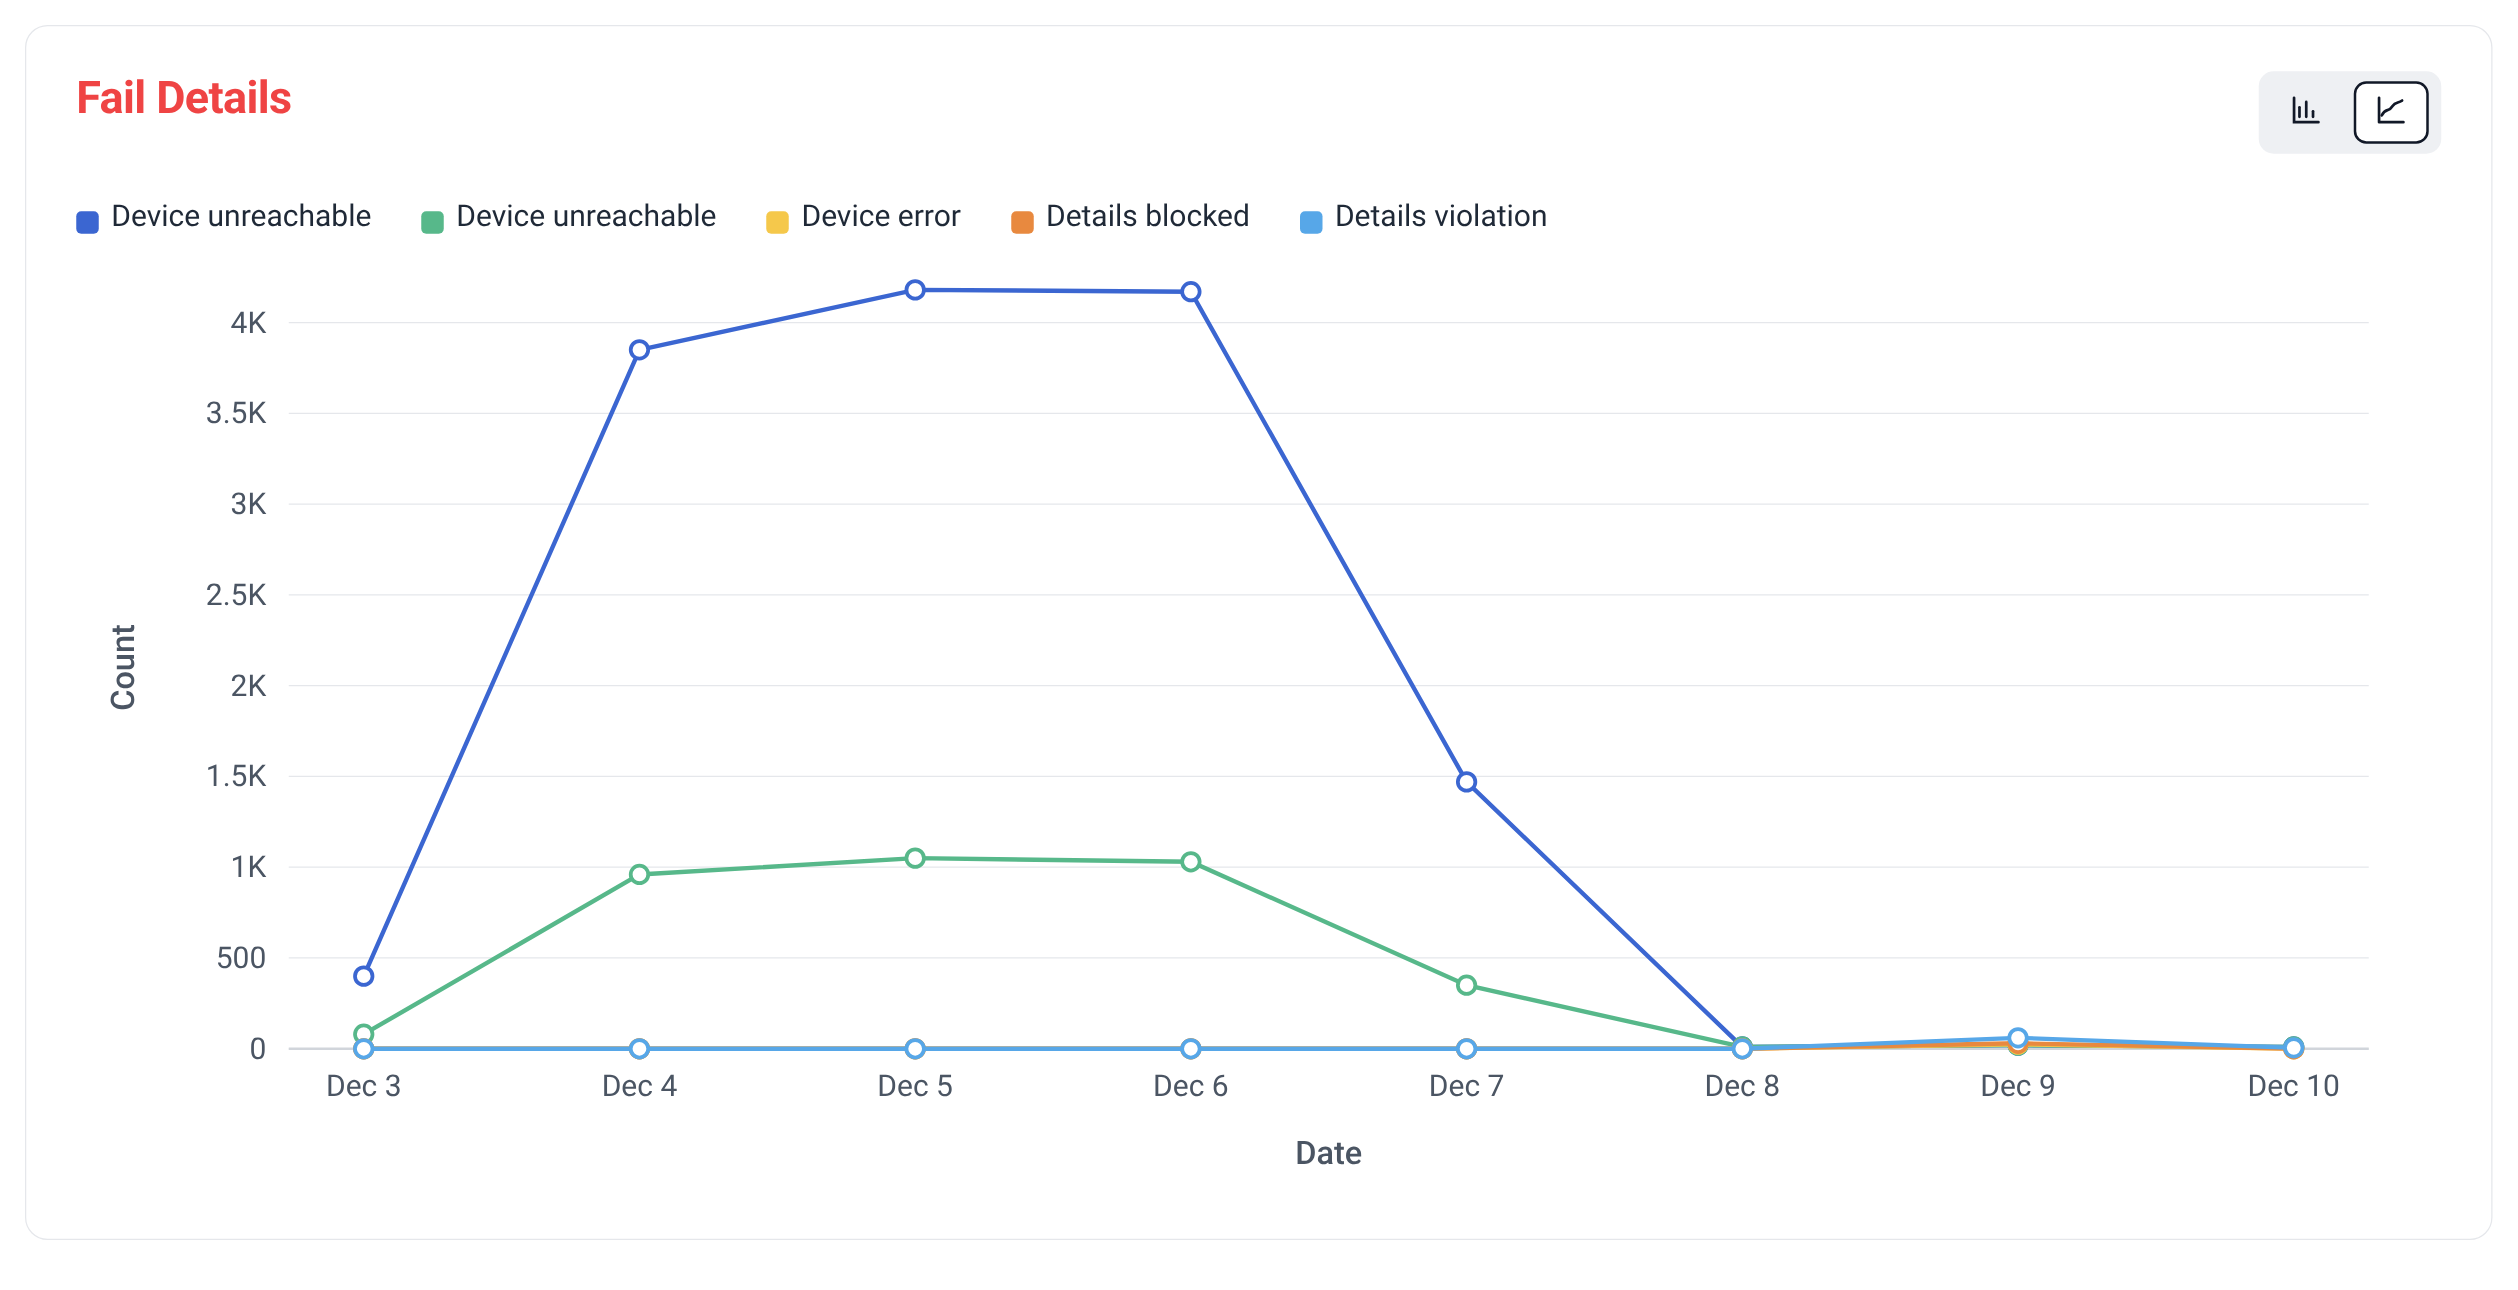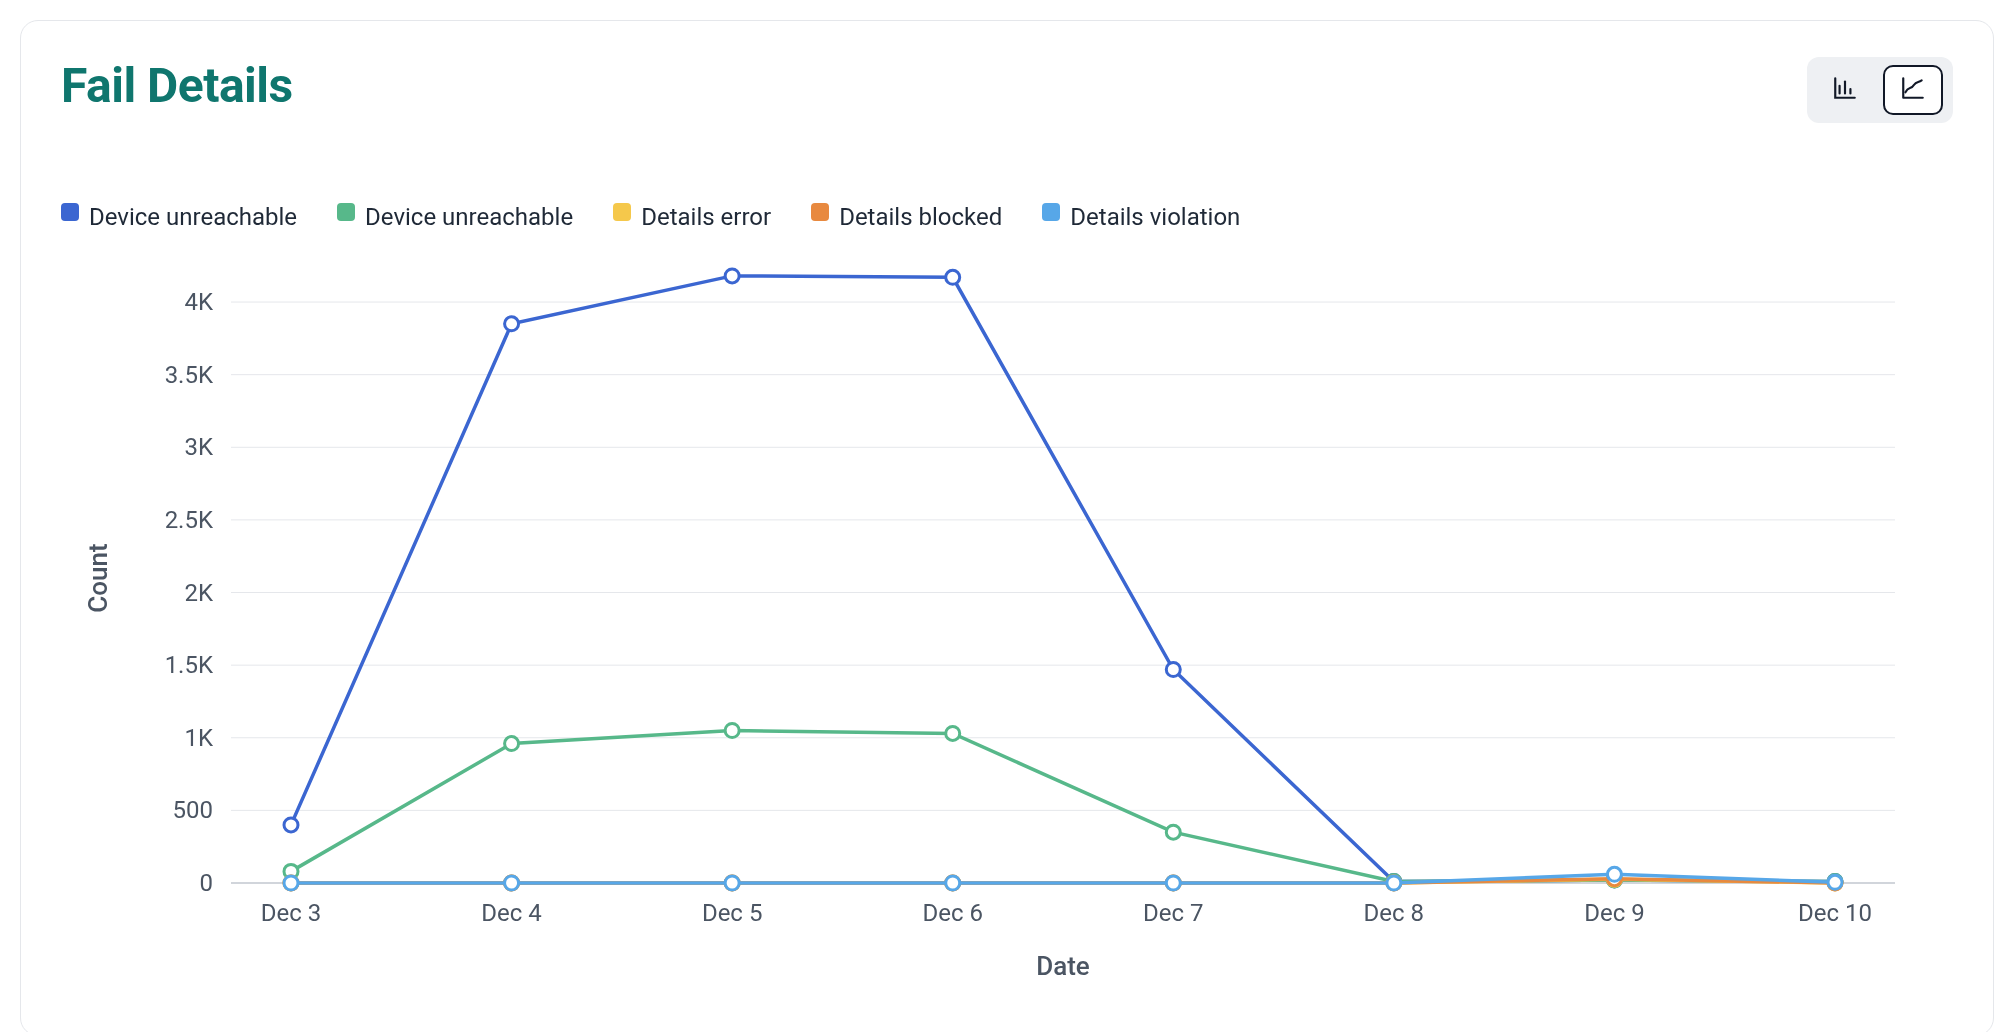--- a/index.html
+++ b/index.html
@@ -17,24 +17,24 @@
     border-radius: 18px;
     padding: 36px 40px 28px 40px;
     background: #fff;
   }
   .card-head {
     display: flex;
     align-items: flex-start;
     justify-content: space-between;
   }
   .card-title {
-    font-size: 48px;
+    font-size: 36px;
     font-weight: 700;
     letter-spacing: -0.5px;
-    color: #0f766e;
+    color: #ef4444;
   }
   .toggle-group {
     display: flex;
     align-items: center;
     gap: 10px;
     background: #eef0f3;
     border-radius: 12px;
     padding: 8px 10px;
   }
   .toggle-btn {
@@ -54,24 +54,23 @@
   .legend {
     display: flex;
     gap: 40px;
     margin-top: 36px;
     flex-wrap: wrap;
     font-size: 24px;
     color: #1f2937;
   }
   .legend-item {
     display: flex;
-    align-items: flex-start;
+    align-items: flex-end;
     gap: 10px;
     cursor: pointer;
-    margin-top: 44px;
   }
   .legend-swatch {
     width: 18px;
     height: 18px;
     border-radius: 4px;
   }
   .chart-wrap {
     margin-top: 12px;
   }
   .ytick-label, .xtick-label {
@@ -132,21 +131,21 @@
       <div class="legend-item">
         <span class="legend-swatch" style="background: rgb(59, 102, 209);"></span>
         <span>Device unreachable</span>
       </div>
       <div class="legend-item">
         <span class="legend-swatch" style="background: rgb(87, 184, 138);"></span>
         <span>Device unreachable</span>
       </div>
       <div class="legend-item">
         <span class="legend-swatch" style="background: rgb(245, 200, 75);"></span>
-        <span>Details error</span>
+        <span>Device error</span>
       </div>
       <div class="legend-item">
         <span class="legend-swatch" style="background: rgb(232, 137, 63);"></span>
         <span>Details blocked</span>
       </div>
       <div class="legend-item">
         <span class="legend-swatch" style="background: rgb(87, 167, 232);"></span>
         <span>Details violation</span>
       </div>
     </div>

